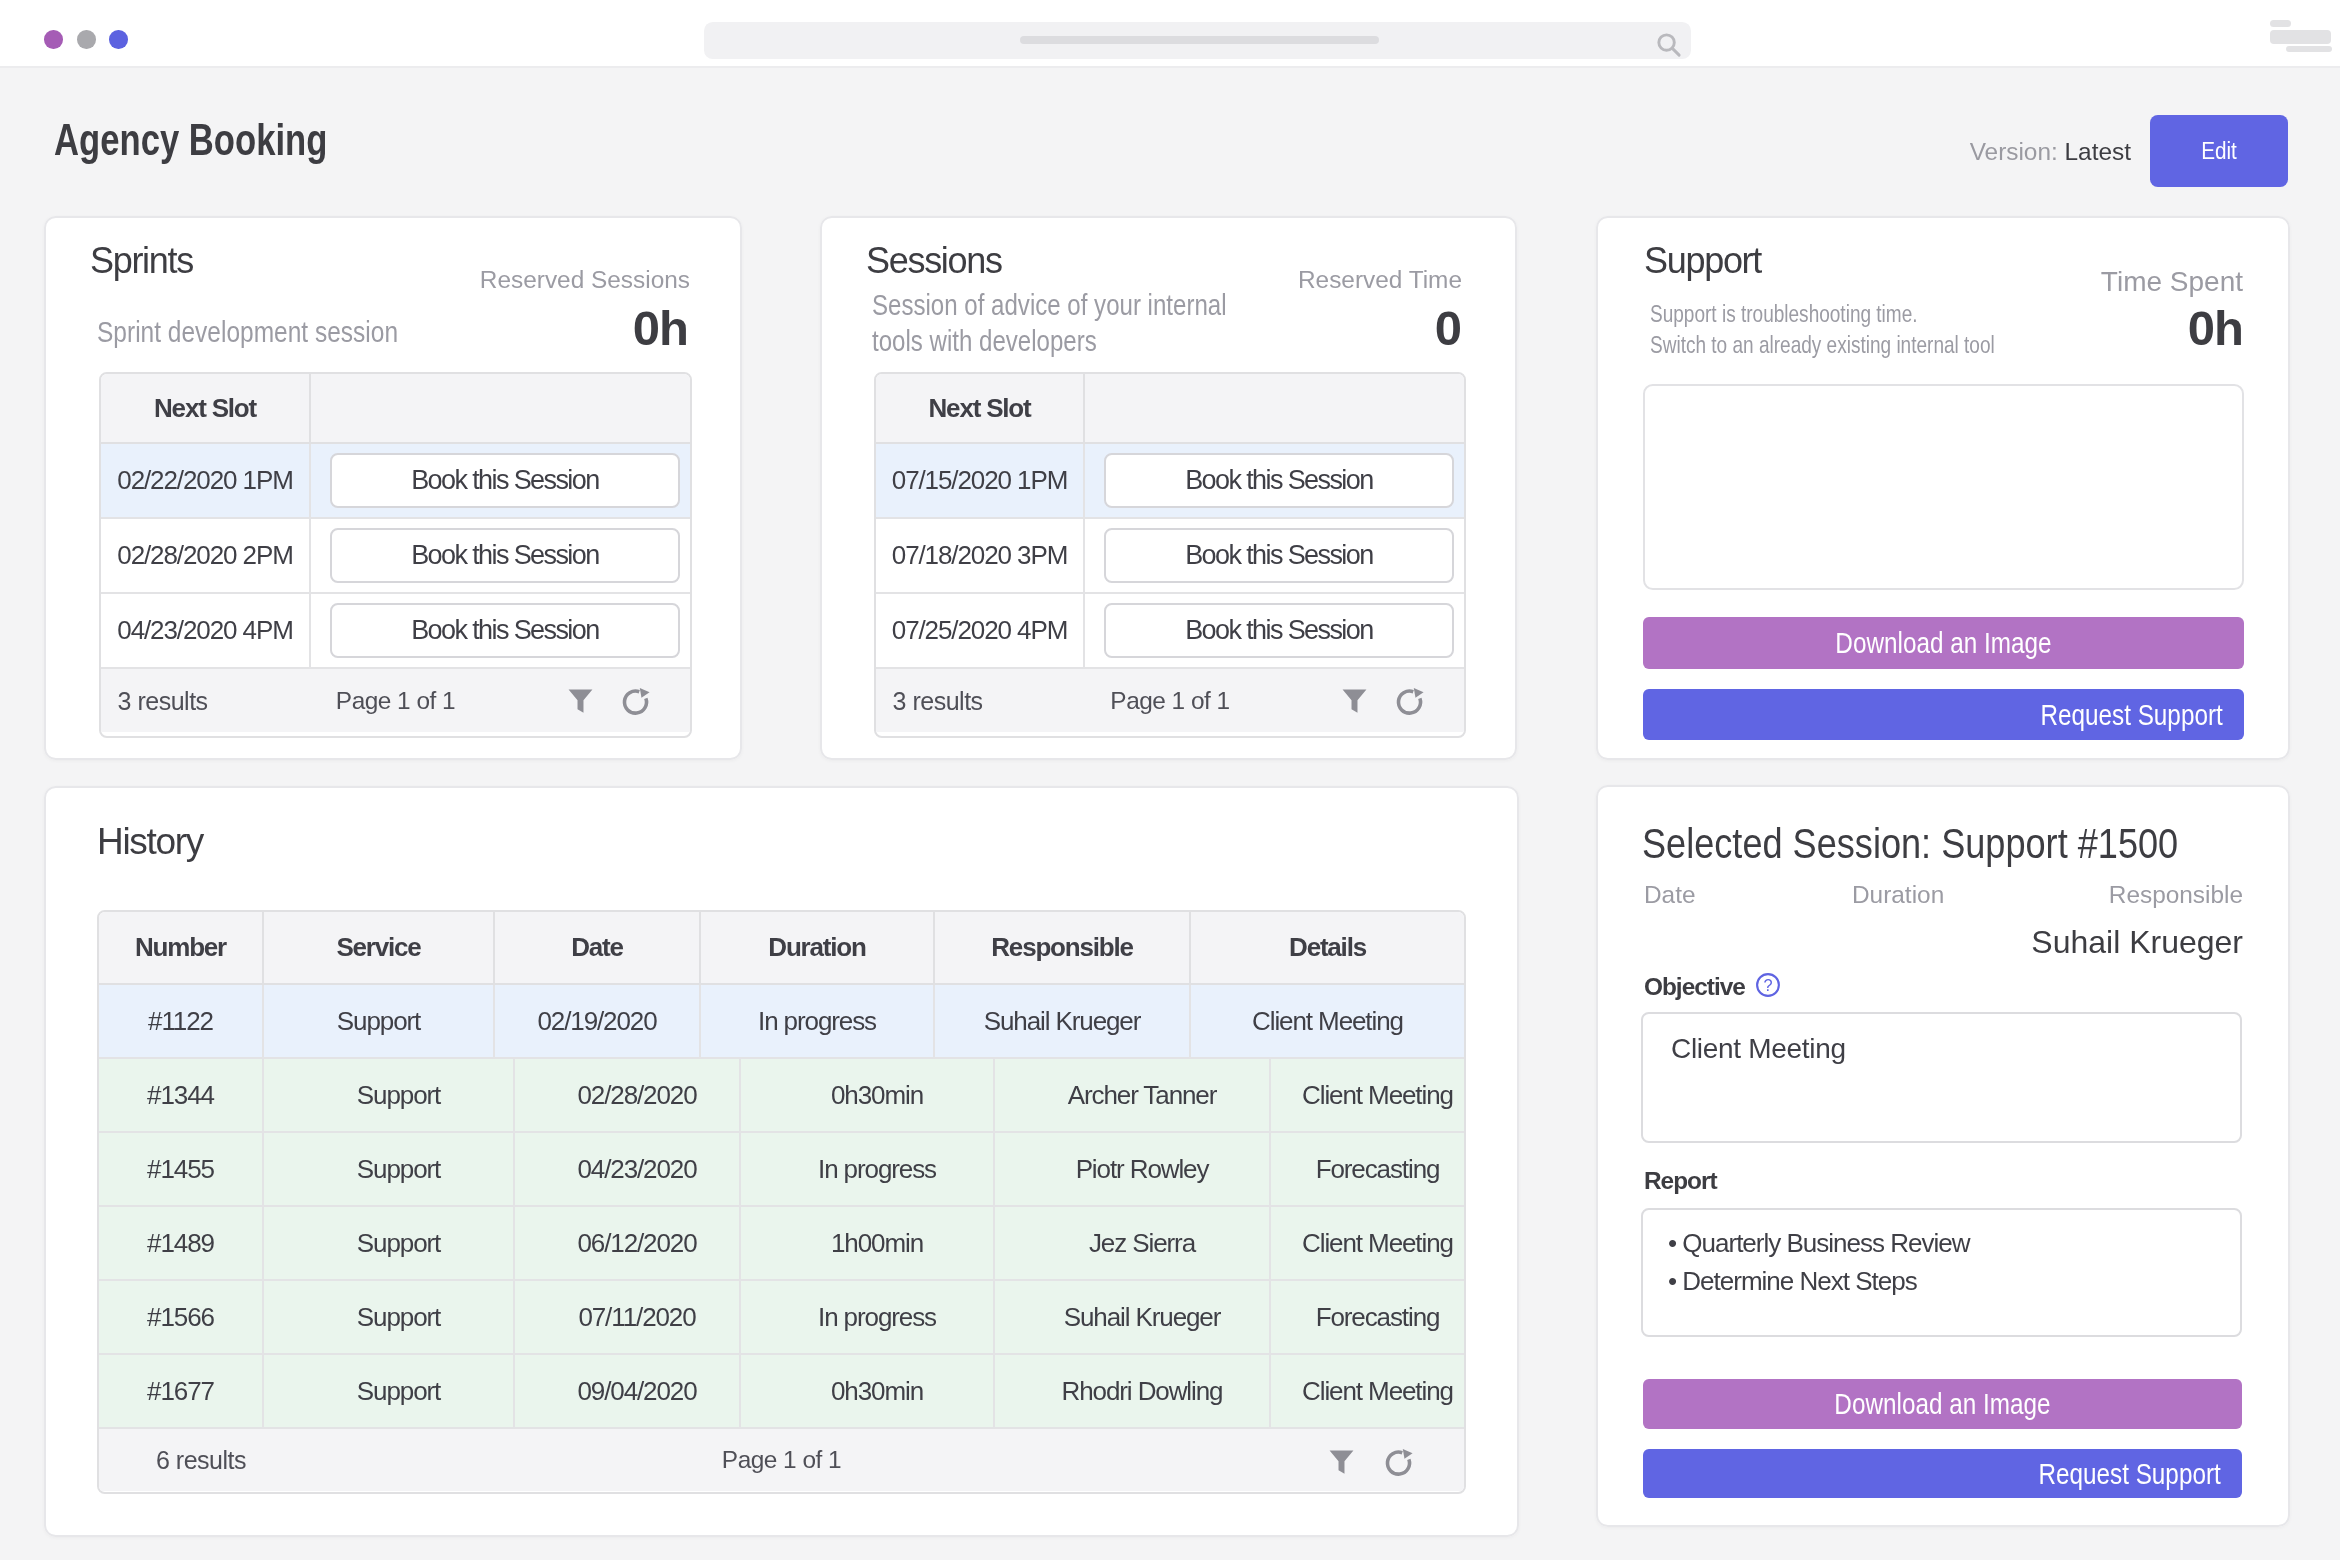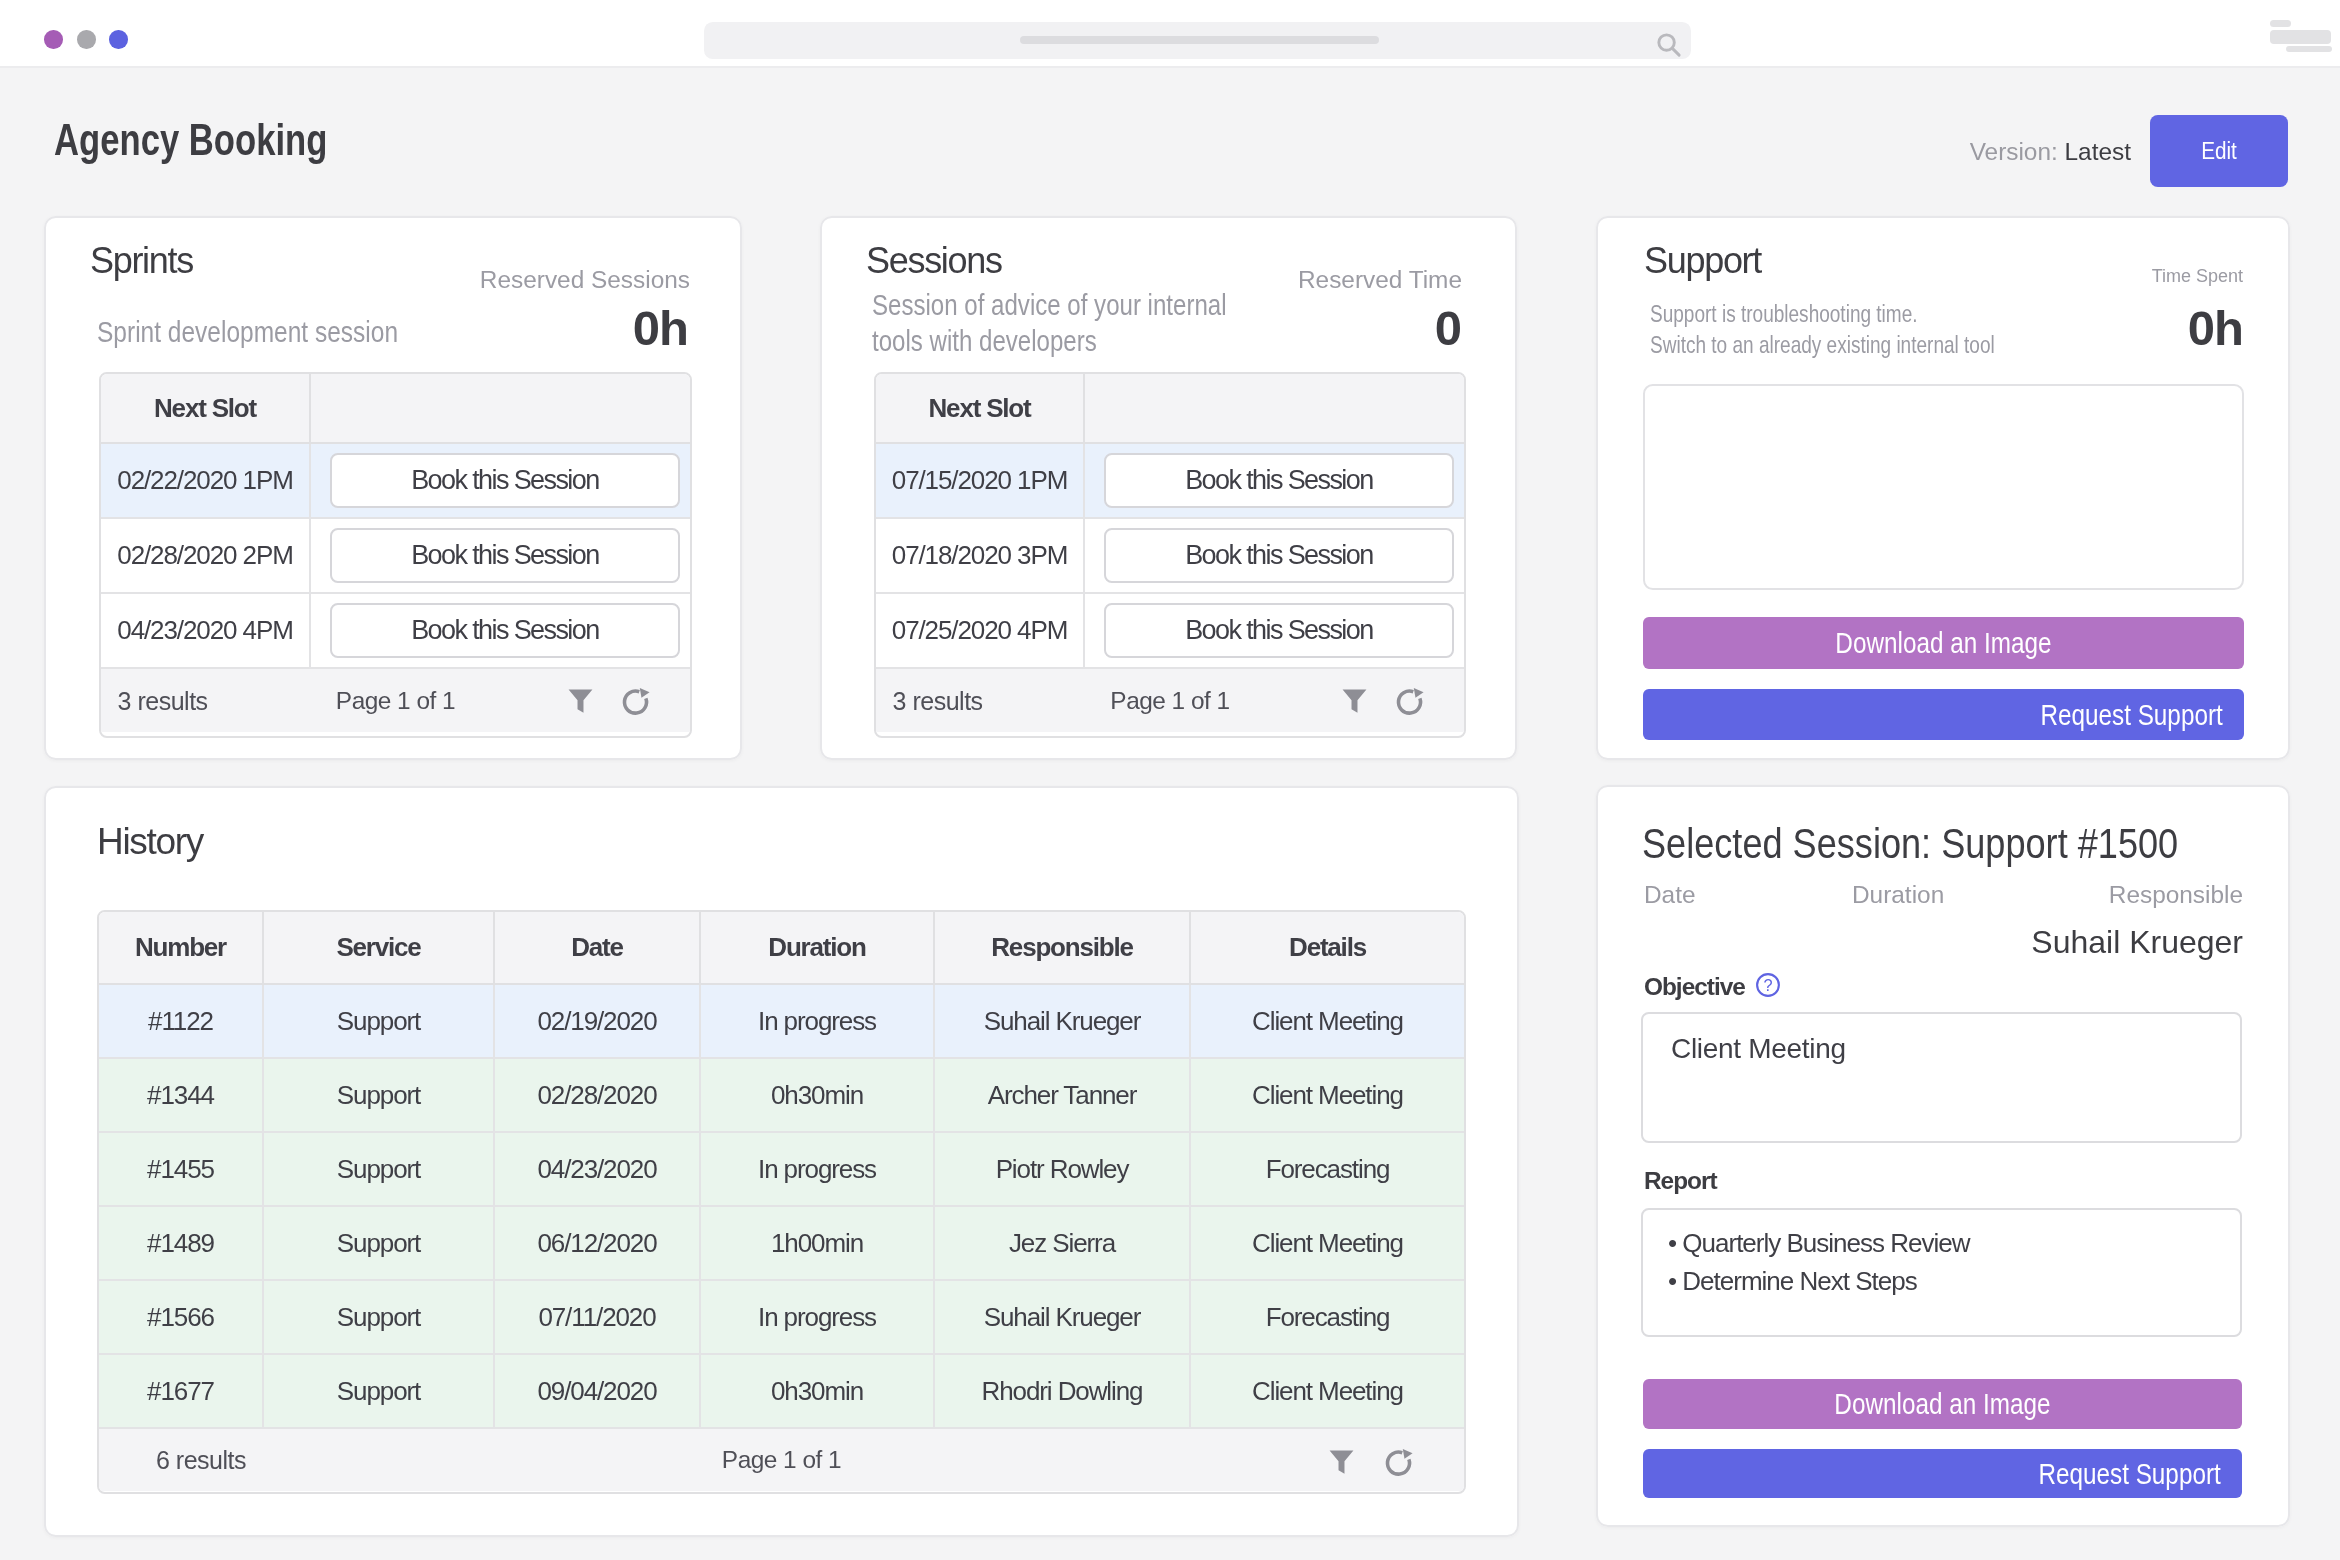--- a/index.html
+++ b/index.html
@@ -31,21 +31,21 @@
 .mvalue { position:absolute; font-size:49px; font-weight:700; letter-spacing:-1px; color:#3d3d42; }
 .csub { position:absolute; font-size:29px; color:#9b9ba3; line-height:36px; transform:scaleX(0.845); transform-origin:0 0; white-space:nowrap; }
 
 
 .table { position:absolute; border:2px solid #e0e0e2; border-radius:7.8px; background:#fff; overflow:hidden;margin-left:6px; }
 .thead { display:flex; background:#f4f4f6; border-bottom:2px solid #e0e0e2; }
 .hc { display:flex; align-items:center; justify-content:center; font-size:26px; font-weight:600; letter-spacing:-1.2px; color:#3f3f46; border-right:2px solid #e0e0e2; }
 .hc.last { border-right:none; }
 .trow { display:flex; border-bottom:2px solid #e3e3e5; background:#fff; }
 .trow.blue { background:#e9f1fc; }
-.trow.green { background:#eaf5ed; }
+.trow.green { background:#eaf5ed;gap:20px; }
 .cc { display:flex; align-items:center; justify-content:center; font-size:26px; letter-spacing:-1.1px; color:#3f3f46; border-right:2px solid #e3e3e5; }
 .cc.last { border-right:none; }
 .tfoot { position:relative; background:#f4f4f6; }
 .fres { position:absolute; font-size:25px; letter-spacing:-0.5px; color:#4f4f57; top:50%; transform:translateY(-50%); }
 .fpage { position:absolute; left:0; right:0; text-align:center; font-size:24.4px; letter-spacing:-0.5px; color:#4f4f57; top:50%; transform:translateY(-50%); }
 .ficon { position:absolute; width:31px; height:31px; }
 .bk { height:55px; flex:1; margin-left:18.5px; margin-right:9.8px; border:2px solid #d6d6da; border-radius:7.8px; background:#fff; display:flex; align-items:center; justify-content:center; font-size:27px; font-weight:500; letter-spacing:-1.6px; color:#3f3f46; align-self:center; }
 .c2 { flex:1; display:flex; }
 
 
@@ -160,21 +160,21 @@
       <svg class="ficon" style="left:518px;top:16.6px" viewBox="0 0 26 26">
           <path d="M16.16 4.81 A9.25 9.25 0 1 0 21.69 10.34" fill="none" stroke="#8e8e95" stroke-width="3"></path>
           <polygon points="16.6,1.6 24.8,5.3 18.0,9.9" fill="#8e8e95"></polygon>
         </svg>
     </div>
   </div>
 </div>
 
 <div class="card" id="card-support" style="left:1596px;top:216px;width:694px;height:544px">
   <div class="ctitle" style="left:48px;top:24.4px">Support</div>
-  <div class="mlabel" style="right:47px;top:50px;font-size:18px">Time Spent</div>
+  <div class="mlabel" style="right:47px;top:50px;font-size:28px">Time Spent</div>
   <div class="csub" style="left:54px;top:82px;font-size:24.4px;line-height:31px;transform:scaleX(0.78)">Support is troubleshooting time.<br>Switch to an already existing internal tool</div>
   <div class="mvalue" style="right:47px;top:84px">0h</div>
   <div class="box" style="left:47px;top:168px;width:601px;height:206px"></div>
   <div class="bigbtn purple" style="left:47px;top:401px;width:601px;height:52px">
       <i>Download an Image</i>
     </div>
   <div class="bigbtn indigo" style="left:47px;top:473px;width:601px;height:51px">
       <i>Request Support</i>
     </div>
 </div>

